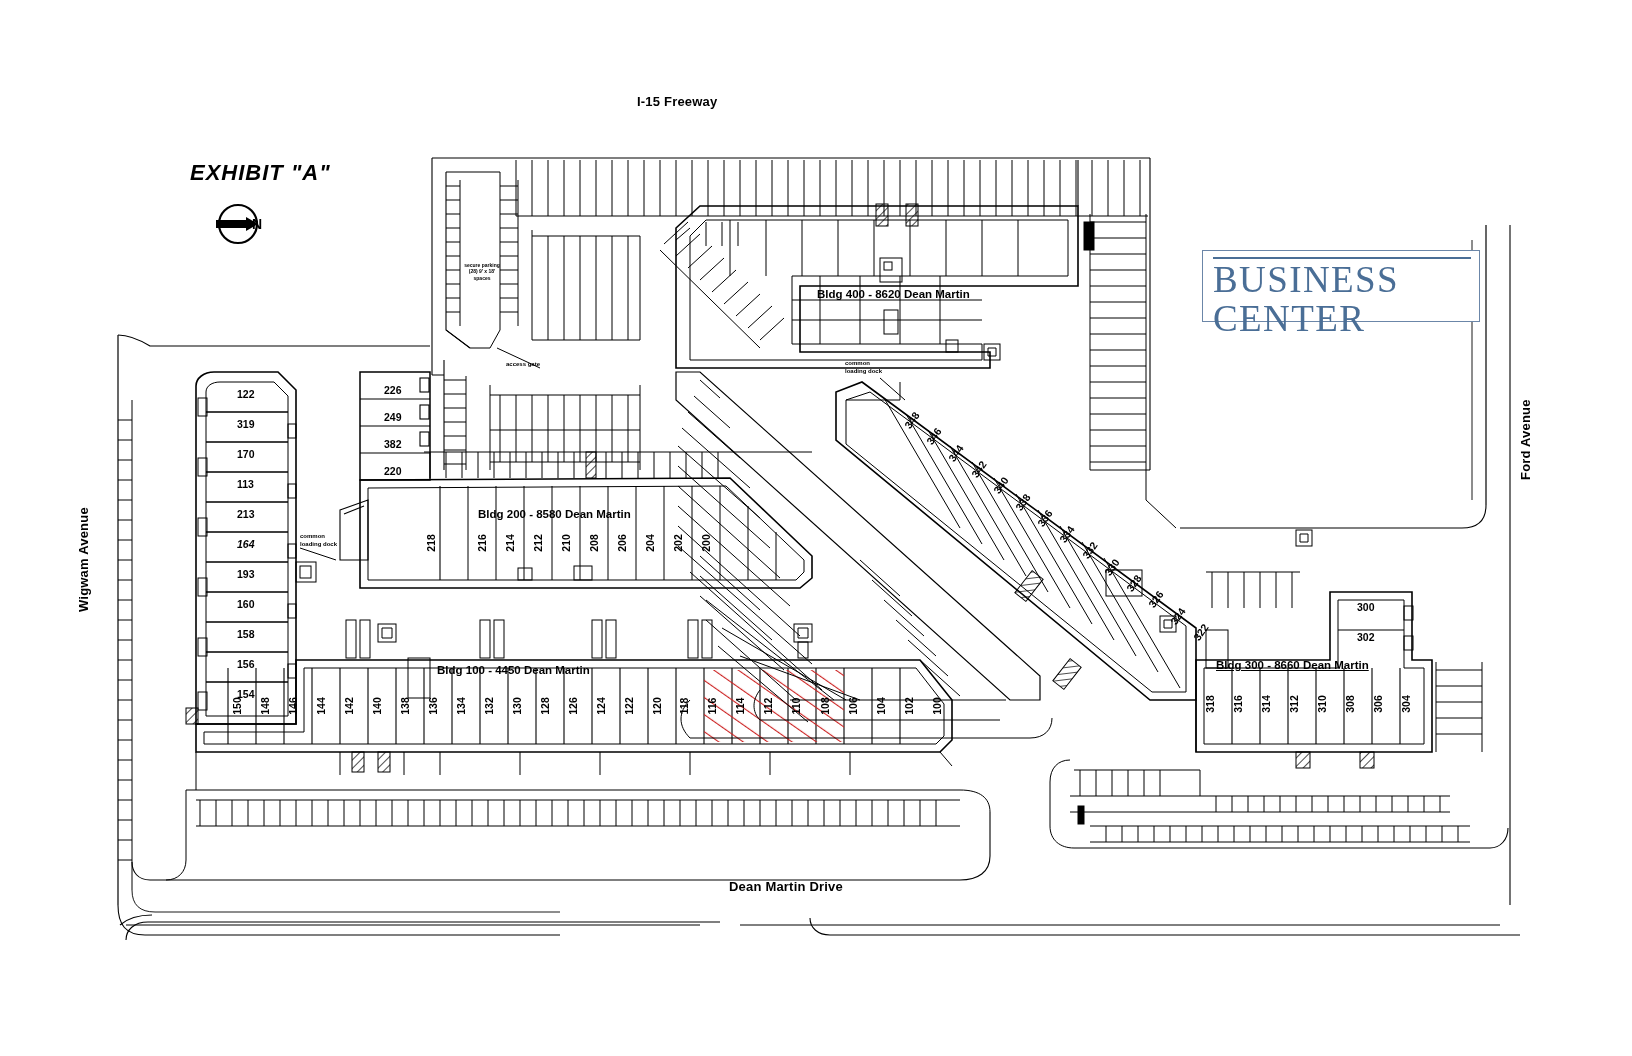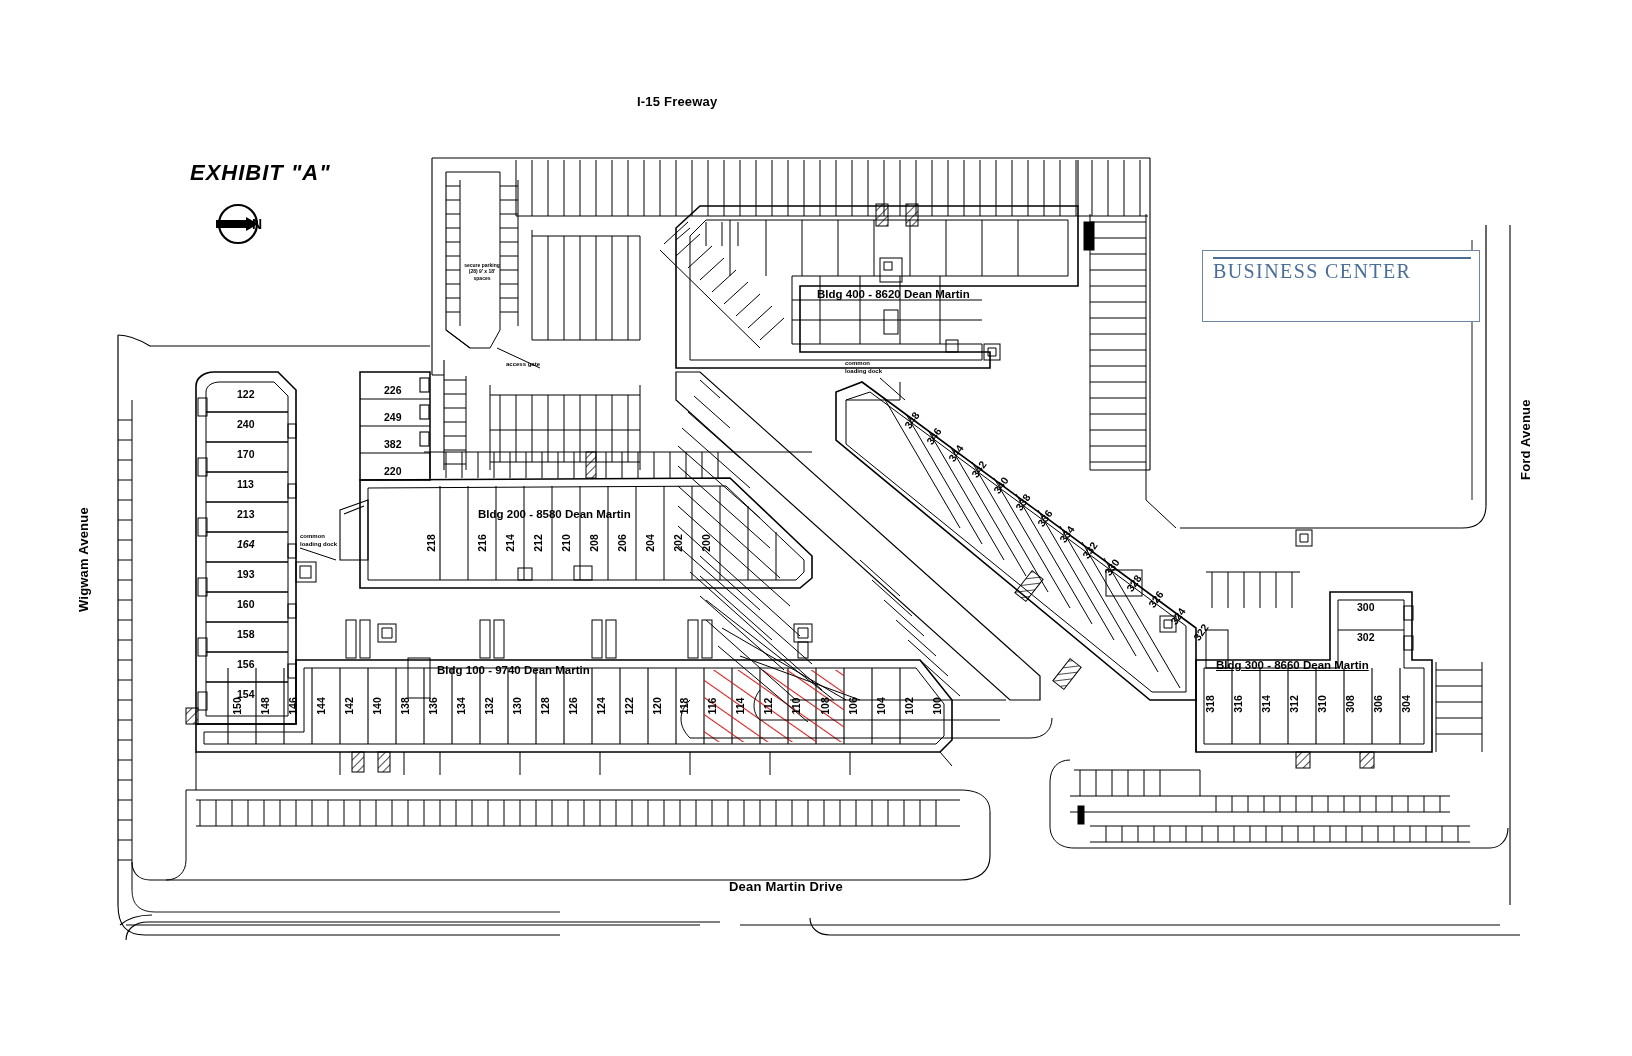--- a/index.html
+++ b/index.html
@@ -16,21 +16,21 @@
   .suite{font-size:10.5px;font-weight:bold;}
   .suite.rot{transform-origin:center center;}
   .tiny{font-size:5px;font-weight:bold;line-height:1.25;text-align:center;}
   .annot{font-size:6px;font-weight:bold;line-height:1.3;}
   .logo{position:absolute;left:1202px;top:250px;width:278px;height:72px;
         border:1.5px solid #6b86a8;background:#ffffff;box-sizing:border-box;
         padding:4px 8px 4px 10px;}
   .logo .l1{font-size:28px;letter-spacing:2.2px;color:#3d6894;
             font-family:"Liberation Sans",sans-serif;font-weight:400;line-height:1.05;}
   .logo .rule{height:2px;background:#4a6e96;margin:2px 0 2px 0;}
-  .logo .l2{font-size:20px;letter-spacing:1.4px;color:#4a6e96;
+  .logo .l2{font-size:37px;letter-spacing:1.4px;color:#4a6e96;
             font-family:"Liberation Serif",serif;font-weight:400;line-height:1.05;}
   .northN{position:absolute;font-size:14px;font-weight:bold;}
 </style>
 </head>
 <body>
 
 <svg id="plan" viewBox="0 0 1632 1056" xmlns="http://www.w3.org/2000/svg">
   <defs>
     <pattern id="redhatch" width="14" height="14" patternTransform="rotate(-55)" patternUnits="userSpaceOnUse">
       <line x1="0" y1="0" x2="0" y2="14" stroke="#cc2222" stroke-width="2.2"></line>
@@ -432,41 +432,41 @@
 <div class="lbl street vert" style="left:76px;top:612px;transform:rotate(-90deg);">Wigwam Avenue</div>
 <div class="lbl street vert" style="left:1518px;top:480px;transform:rotate(-90deg);">Ford Avenue</div>
 
 <div class="logo">
   <div class="rule"></div>
   <div class="l2">BUSINESS CENTER</div>
 </div>
 
 <div class="lbl bldg-title" style="left:817px;top:288px;">Bldg 400 - 8620 Dean Martin</div>
 <div class="lbl bldg-title" style="left:478px;top:508px;">Bldg 200 - 8580 Dean Martin</div>
-<div class="lbl bldg-title" style="left:437px;top:664px;">Bldg 100 - 9740 Dean Martin</div>
+<div class="lbl bldg-title" style="left:437px;top:664px;">Bldg 100 - 4450 Dean Martin</div>
 <div class="lbl bldg-title" style="left:1216px;top:659px;text-decoration:underline;">Bldg 300 - 8660 Dean Martin</div>
 
 <div class="lbl tiny" style="left:452px;top:262px;width:60px;">
   <div>secure parking</div>
   <div>(28) 9' x 18'</div>
   <div>spaces</div>
 </div>
 <div class="lbl annot" style="left:506px;top:361px;">access gate</div>
 <div class="lbl annot" style="left:300px;top:533px;">
   <div>common</div>
   <div>loading dock</div>
 </div>
 <div class="lbl annot" style="left:845px;top:360px;">
   <div>common</div>
   <div>loading dock</div>
 </div>
 
 <div id="suite-layer">
     <div class="lbl suite" style="left: 237px; top: 388px;">122</div>
-    <div class="lbl suite" style="left: 237px; top: 418px;">240</div>
+    <div class="lbl suite" style="left: 237px; top: 418px;">319</div>
     <div class="lbl suite" style="left: 237px; top: 448px;">170</div>
     <div class="lbl suite" style="left: 237px; top: 478px;">113</div>
     <div class="lbl suite" style="left: 237px; top: 508px;">213</div>
     <div class="lbl suite" style="left: 237px; top: 538px; font-style: italic;">164</div>
     <div class="lbl suite" style="left: 237px; top: 568px;">193</div>
     <div class="lbl suite" style="left: 237px; top: 598px;">160</div>
     <div class="lbl suite" style="left: 237px; top: 628px;">158</div>
     <div class="lbl suite" style="left: 237px; top: 658px;">156</div>
     <div class="lbl suite" style="left: 237px; top: 688px;">154</div>
     <div class="lbl suite rot" style="left: 228px; top: 700px; transform: rotate(-90deg);">150</div>

